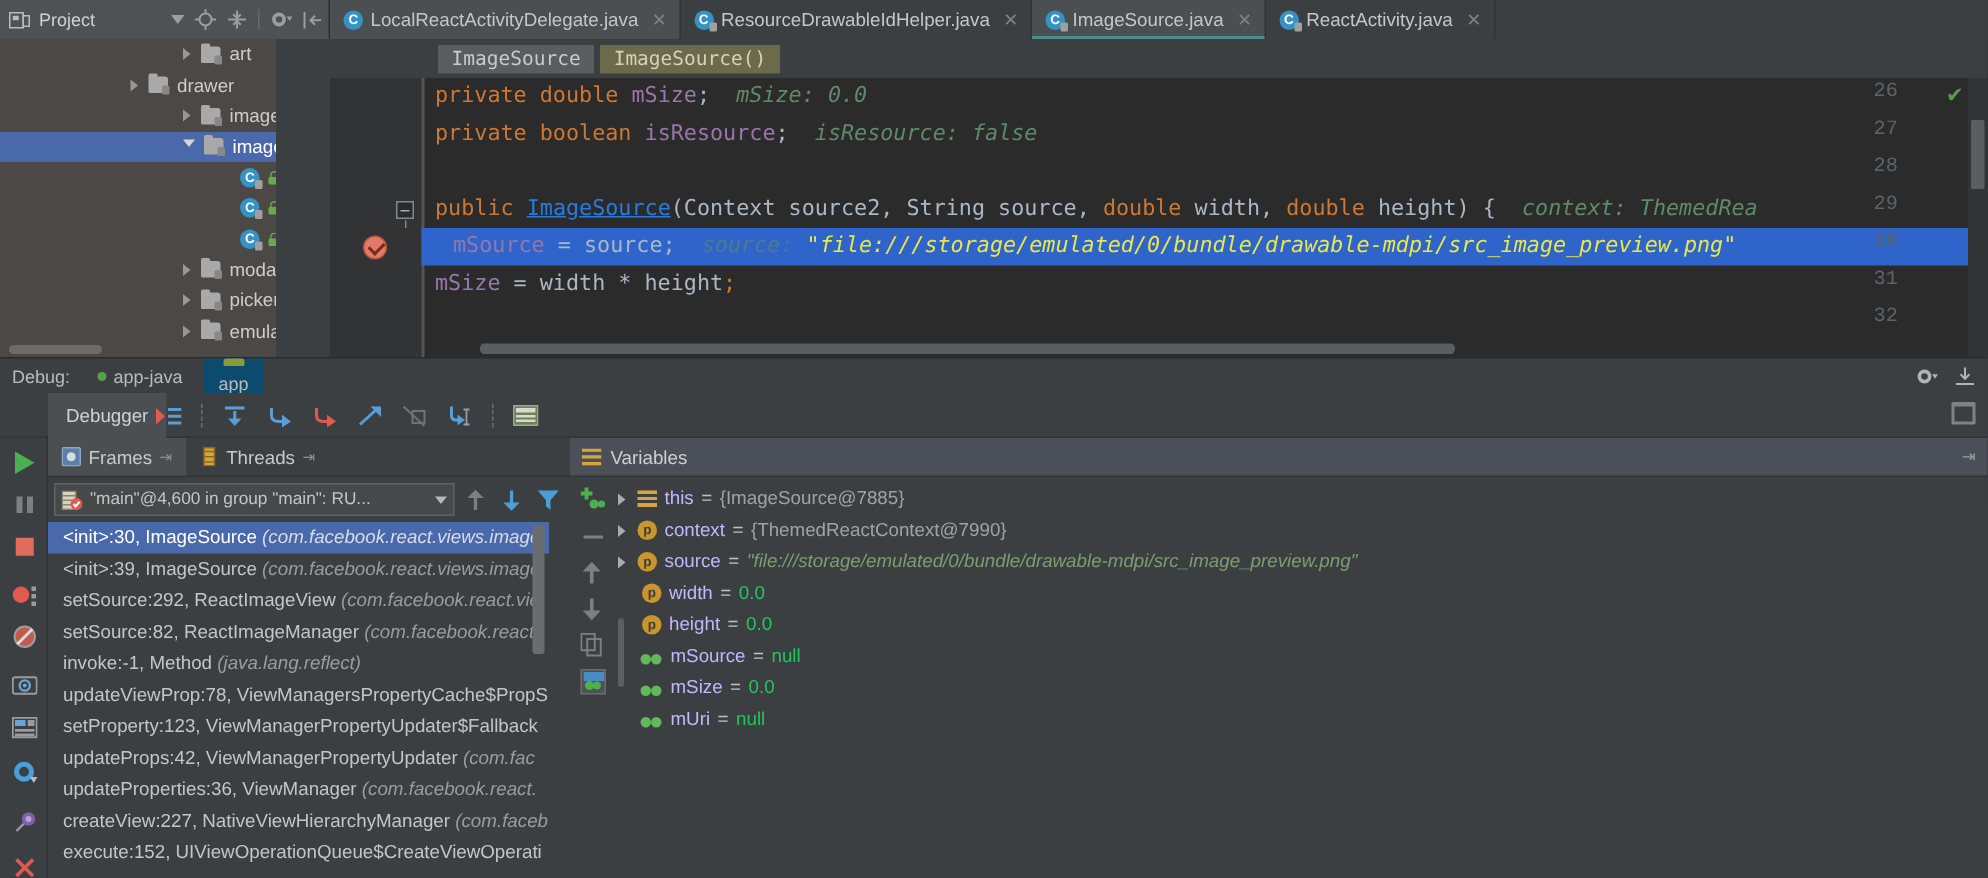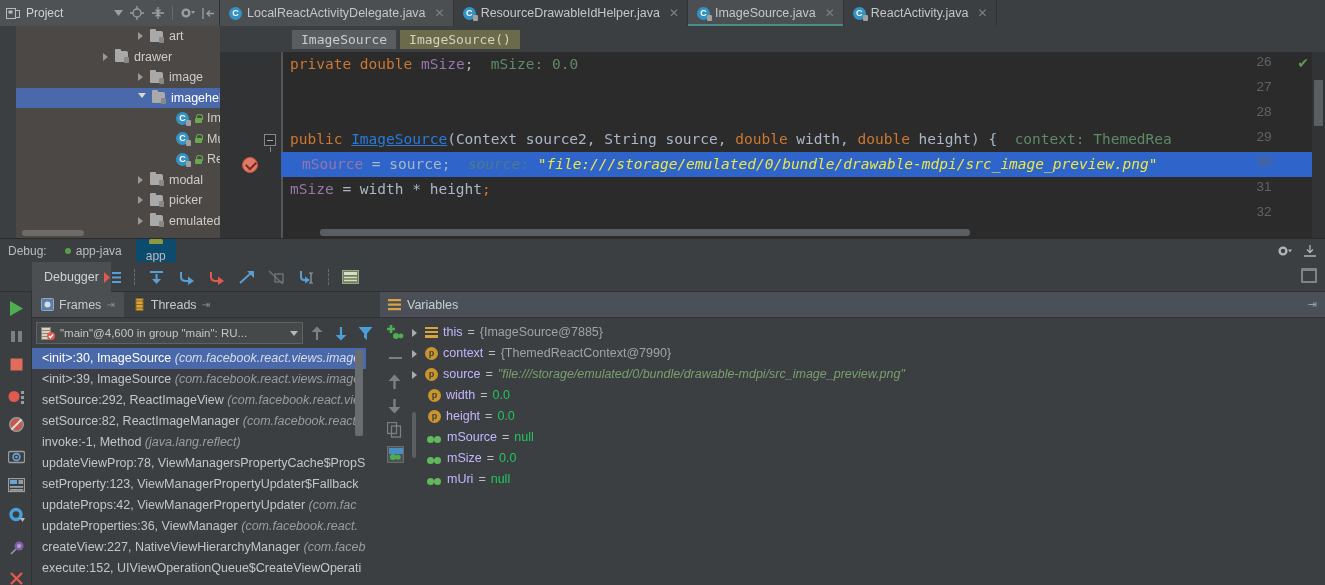--- a/index.html
+++ b/index.html
@@ -44,21 +44,21 @@
     color:#fff; font-size:9px; font-weight:bold; line-height:13px; text-align:center;
     flex:0 0 13px; position:relative;
   }
   .cicon.lock::after{
     content:""; position:absolute; right:-2px; bottom:-1px; width:5px; height:6px;
     background:#a0a0a0; border-radius:1px;
   }
 
   
   .tree {
-    position:absolute; left:16px; top:26px; width:220px; height:212px;
+    position:absolute; left:0; top:26px; width:184px; height:212px;
     background:#4b4845; overflow:hidden; font-size:12.5px;
   }
   .trow { height:20.5px; display:flex; align-items:center; white-space:nowrap; color:#cfcdc9; }
   .trow.sel { background:#4a69ab; color:#ffffff; }
   .tri { width:0;height:0;border-left:5px solid #9a9894;border-top:4px solid transparent;border-bottom:4px solid transparent; }
   .tri.open { border-left:4px solid transparent;border-right:4px solid transparent;border-top:5px solid #d8d6d2; }
   .folder { width:13px;height:11px;background:#a9a9a9;border-radius:1px 2px 1px 1px; position:relative; flex:0 0 13px;}
   .folder::before{content:"";position:absolute;left:0;top:-2px;width:6px;height:3px;background:#a9a9a9;border-radius:1px 1px 0 0;}
   .folder::after{content:"";position:absolute;right:-1px;bottom:-1px;width:5px;height:6px;background:#888;border-radius:1px;}
   .lk { width:7px;height:9px;flex:0 0 7px; position:relative;}
@@ -67,34 +67,34 @@
   .tree-hscroll{position:absolute;left:6px;bottom:2px;width:62px;height:6px;background:#6e6b67;border-radius:3px;}
 
   
   .editor-wrap{ position:absolute; left:220px; top:26px; right:0; height:212px; background:#2b2b2b; }
   .breadcrumbs{ position:absolute; left:0; top:0; height:26px; width:100%; background:#3c3f41; display:flex; align-items:center; padding-left:72px; gap:4px;}
   .crumb{ background:#5a5d5f; color:#c8cbcd; padding:2px 9px; font-size:13px; font-family:"DejaVu Sans Mono", monospace;}
   .crumb.cur{ background:#6b6a4a; color:#d4d2bd; }
   .code-area{ position:absolute; left:0; top:26px; right:0; bottom:0; background:#2b2b2b; overflow:hidden;}
   .gutter{ position:absolute; left:0; top:0; width:61px; bottom:0; background:#313335; }
   .gutter2{ position:absolute; left:61px; top:0; width:2px; bottom:0; background:#555; }
-  .lnum{ position:absolute; right:46px; width:30px; text-align:center; color:#606366; font-size:13.5px; font-family:Liberation Sans, sans-serif;}
+  .lnum{ position:absolute; right:46px; width:30px; text-align:left; color:#606366; font-size:13.5px; font-family:Liberation Mono, monospace;}
   .bp{ position:absolute; left:22px; width:16px; height:16px; border-radius:50%; background:#e17a6a; border:1px solid #c2563f;}
   .bp::after{content:"";position:absolute;left:3px;top:3px;width:8px;height:5px;border-left:2px solid #7a2a18;border-bottom:2px solid #7a2a18;transform:rotate(-45deg);}
   .fold{position:absolute;left:44px;width:12px;height:12px;border:1px solid #888;background:#2b2b2b;}
   .fold::after{content:"";position:absolute;left:2px;top:5px;width:6px;height:1px;background:#aaa;}
   .fold::before{content:"";position:absolute;left:5px;top:12px;width:1px;height:5px;background:#888;}
   .codeline{
     position:absolute; left:70px; right:0; height:25px; line-height:25px;
     font-family:"DejaVu Sans Mono", monospace; font-size:14.5px; white-space:pre; color:#a9b7c6;
   }
   .hl-row{ position:absolute; left:61px; right:13px; height:25px; background:#2f65ca; }
   .kw{color:#cc7832;} .fld{color:#9876aa;}
   .lnk{color:#287bde; text-decoration:underline;}
-  .hint{color:#5e8a68; }
+  .hint{color:#5e8a68; font-style:italic;}
   .str{color:#e9e64a; font-style:italic;}
   .hint-b{color:#5f9ea0; font-style:italic;}
   .rsb{ position:absolute; right:0; top:0; width:13px; bottom:0; background:#313335;}
   .rsb .thumb{ position:absolute; left:2px; top:28px; width:9px; height:46px; background:#5b5e60; border-radius:1px;}
   .okmark{ position:absolute; right:16px; top:3px; color:#5a9e4b; font-size:14px; }
   .ed-hscroll{ position:absolute; left:100px; bottom:2px; width:650px; height:7px; background:#5b5e60; border-radius:3px;}
 
   
   .debug-head{position:absolute;left:0;top:238px;width:1325px;height:24px;background:#3c3f41;border-top:1px solid #2b2b2b;display:flex;align-items:center;}
   .dh-label{margin-left:8px;color:#bbb;font-size:12px;}
@@ -301,20 +301,21 @@
       <div class="lnum" style="top:52px">28</div>
       <div class="lnum" style="top:77px">29</div>
       <div class="lnum" style="top:102px">30</div>
       <div class="lnum" style="top:127px">31</div>
       <div class="lnum" style="top:152px">32</div>
 
       <div class="fold" style="top:82px"></div>
       <div class="bp" style="top:105px"></div>
 
       <div class="codeline" style="top:0px"><span class="kw">private</span> <span class="kw">double</span> <span class="fld">mSize</span>;  <span class="hint">mSize: 0.0</span></div>
+      <div class="codeline" style="top:25px"><span class="kw">private</span> <span class="kw">boolean</span> <span class="fld">isResource</span>;  <span class="hint">isResource: false</span></div>
       <div class="codeline" style="top:50px"></div>
       <div class="codeline" style="top:75px"><span class="kw">public</span> <span class="lnk">ImageSource</span>(Context source2, String source, <span class="kw">double</span> width, <span class="kw">double</span> height) {  <span class="hint">context: ThemedRea</span></div>
       <div class="codeline" style="top:100px;padding-left:12px"><span class="fld">mSource</span> = source;  <span class="hint-b" style="color:#4f7a8c">source: </span><span class="str">"file:///storage/emulated/0/bundle/drawable-mdpi/src_image_preview.png"</span></div>
       <div class="codeline" style="top:125px"><span class="fld">mSize</span> = width * height<span class="kw">;</span></div>
 
       <div class="ed-hscroll"></div>
       <div class="rsb">
           <div class="thumb"></div>
         </div>
       <div class="okmark">✔</div>

